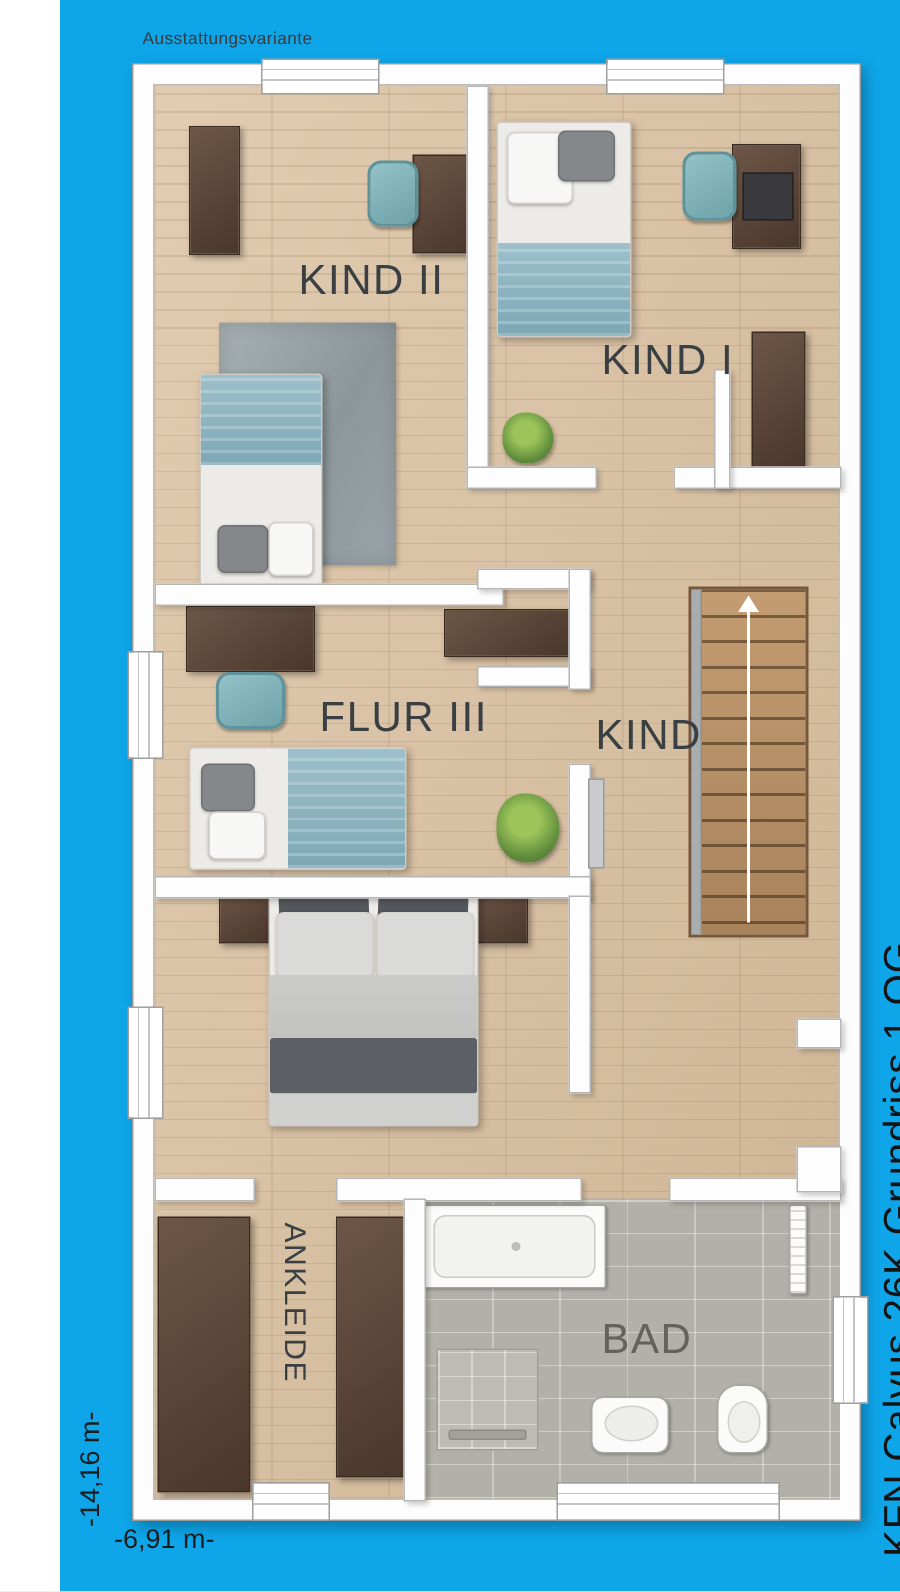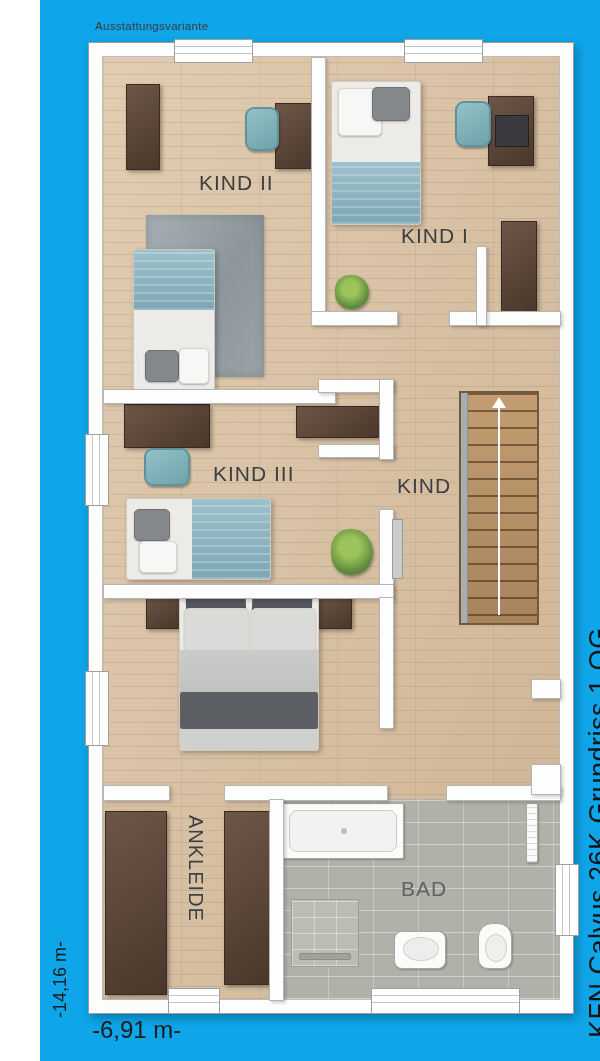--- a/index.html
+++ b/index.html
@@ -59,26 +59,26 @@
             repeating-linear-gradient(180deg, rgba(60,40,20,.55) 0 2px, rgba(255,255,255,0) 2px 17px),
             linear-gradient(180deg,#c39c71,#a8835c);}
   .stair-rail{position:absolute;left:0;top:0;bottom:0;width:6px;background:#a8adaf;
               border-right:1px solid #8b9092;}
   .stair-line{position:absolute;left:50%;top:13px;bottom:8px;width:2px;margin-left:-1px;background:#fff;}
   .stair-head{position:absolute;left:50%;top:4px;margin-left:-7px;width:0;height:0;
               border-left:7px solid transparent;border-right:7px solid transparent;
               border-bottom:11px solid #fff;}
 
   
-  .rlabel{position:absolute;font-size:21px;color:#3a3f43;letter-spacing:1px;white-space:nowrap;z-index:6;}
+  .rlabel{position:absolute;font-size:28px;color:#3a3f43;letter-spacing:1px;white-space:nowrap;z-index:6;}
   .rlabel.on-tile{color:#63635d;}
   .vtext{writing-mode:vertical-rl;transform:rotate(180deg);white-space:nowrap;}
   .vtext-cw{writing-mode:vertical-rl;white-space:nowrap;}
   .variant{position:absolute;left:55px;top:20px;font-size:11.5px;color:#3b3b3b;letter-spacing:.3px;}
-  .dim-w{position:absolute;left:52px;top:1016px;font-size:24px;color:#1c1c1c;}
+  .dim-w{position:absolute;left:36px;top:1016px;font-size:18px;color:#1c1c1c;}
   .dim-h{position:absolute;left:10px;top:868px;height:150px;width:30px;font-size:18px;color:#1c1c1c;}
   .side-title{position:absolute;left:544px;top:540px;height:498px;width:44px;font-size:27px;
               color:#141414;letter-spacing:.5px;}
 </style>
 </head>
 <body>
 
 <div class="page">
 
   <span class="variant">Ausstattungsvariante</span>
@@ -182,21 +182,21 @@
     <div class="win h" style="left:85px;top:-4px;width:77px;height:22px;"></div>
     <div class="win h" style="left:315px;top:-4px;width:77px;height:22px;"></div>
     <div class="win v" style="left:-4px;top:391px;width:22px;height:70px;"></div>
     <div class="win v" style="left:-4px;top:628px;width:22px;height:73px;"></div>
     <div class="win h" style="left:79px;top:945px;width:50px;height:24px;"></div>
     <div class="win h" style="left:282px;top:945px;width:147px;height:24px;"></div>
     <div class="win v" style="left:466px;top:821px;width:22px;height:70px;"></div>
 
     <span class="rlabel" style="left:110px;top:128px;">KIND II</span>
     <span class="rlabel" style="left:312px;top:181px;">KIND I</span>
-    <span class="rlabel" style="left:124px;top:419px;">KIND III</span>
+    <span class="rlabel" style="left:124px;top:419px;">FLUR III</span>
     <span class="rlabel" style="left:308px;top:431px;">KIND</span>
     <span class="rlabel vtext-cw" style="left:95px;top:772px;height:176px;font-size:20px;">ANKLEIDE</span>
     <span class="rlabel on-tile" style="left:312px;top:834px;">BAD</span>
   </div>
 
   <span class="dim-h vtext abs">-14,16 m-</span>
   <span class="dim-w">-6,91 m-</span>
   <span class="side-title vtext abs">KFN Calvus 26K Grundriss 1.OG</span>
 
 </div>

